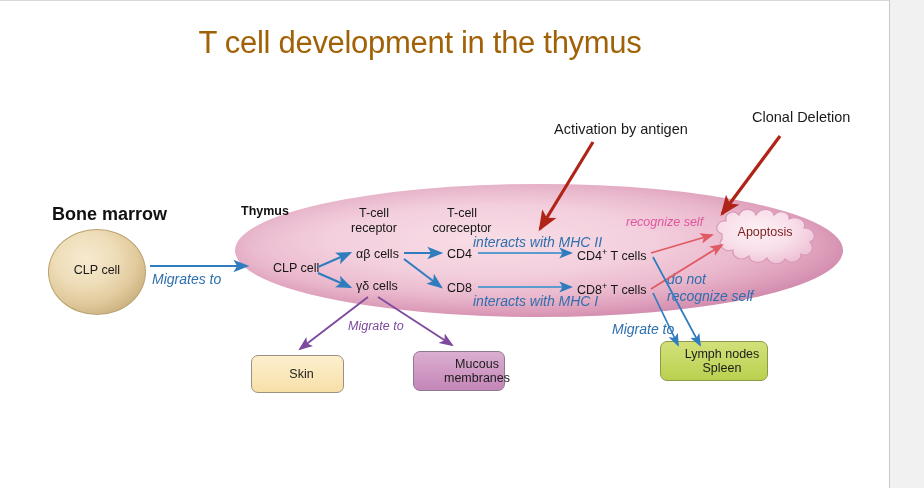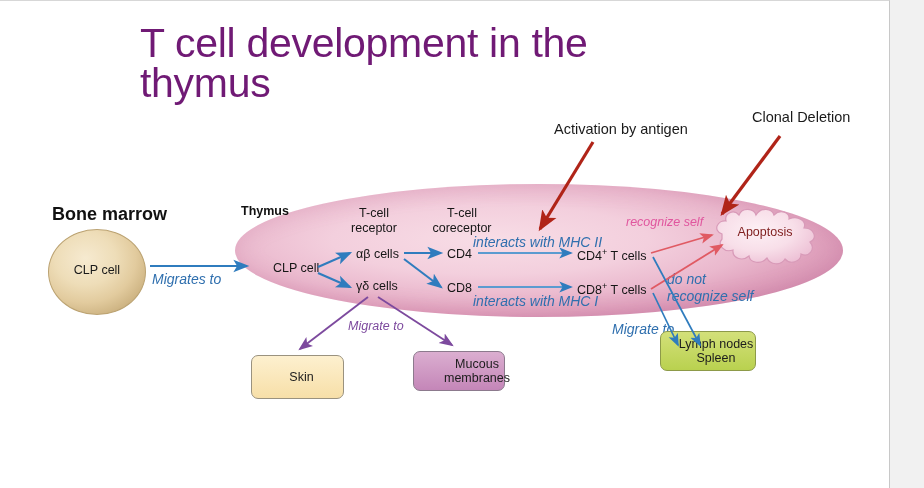--- a/index.html
+++ b/index.html
@@ -24,23 +24,24 @@
     border-right: 1px solid #c8c8c8;
     border-top: 1px solid #d7d7d7;
     box-sizing: border-box;
   }
 
   
   #title {
     position: absolute;
     left: 140px; top: 22px;
     width: 560px;
-    font-size: 41px;
+    text-align: center;
+    font-size: 31px;
     line-height: 40px;
-    color: #701a75;
+    color: #a16207;
     font-weight: 400;
     letter-spacing: -0.3px;
   }
 
   
   .callout {
     position: absolute;
     font-size: 14.5px;
     color: #1a1a1a;
     white-space: nowrap;
@@ -146,33 +147,33 @@
     box-sizing: border-box;
     display: flex;
     align-items: center;
     justify-content: center;
     text-align: center;
     font-size: 12.5px;
     line-height: 14px;
     color: #1c1c1c;
   }
   #box-skin {
-    left: 251px; top: 354px; width: 93px; height: 44px;
+    left: 251px; top: 354px; width: 93px; height: 38px;
     background: linear-gradient(#fdf0cf, #f7dfa8);
     border: 1.4px solid #9a927f;
     padding-left: 8px;
   }
   #box-mucous {
     left: 413px; top: 350px; width: 92px; height: 40px;
     background: linear-gradient(#dbaed0, #c486b8);
     border: 1.4px solid #8c7a8d;
     padding-left: 36px;
   }
   #box-lymph {
-    left: 660px; top: 330px; width: 96px; height: 40px;
+    left: 660px; top: 340px; width: 108px; height: 40px;
     background: linear-gradient(#d3e07a, #b9d14f);
     border: 1.4px solid #8d9a49;
     padding-left: 16px;
   }
 
   svg.overlay {
     position: absolute;
     left: 0; top: 0;
     width: 924px; height: 488px;
     pointer-events: none;

